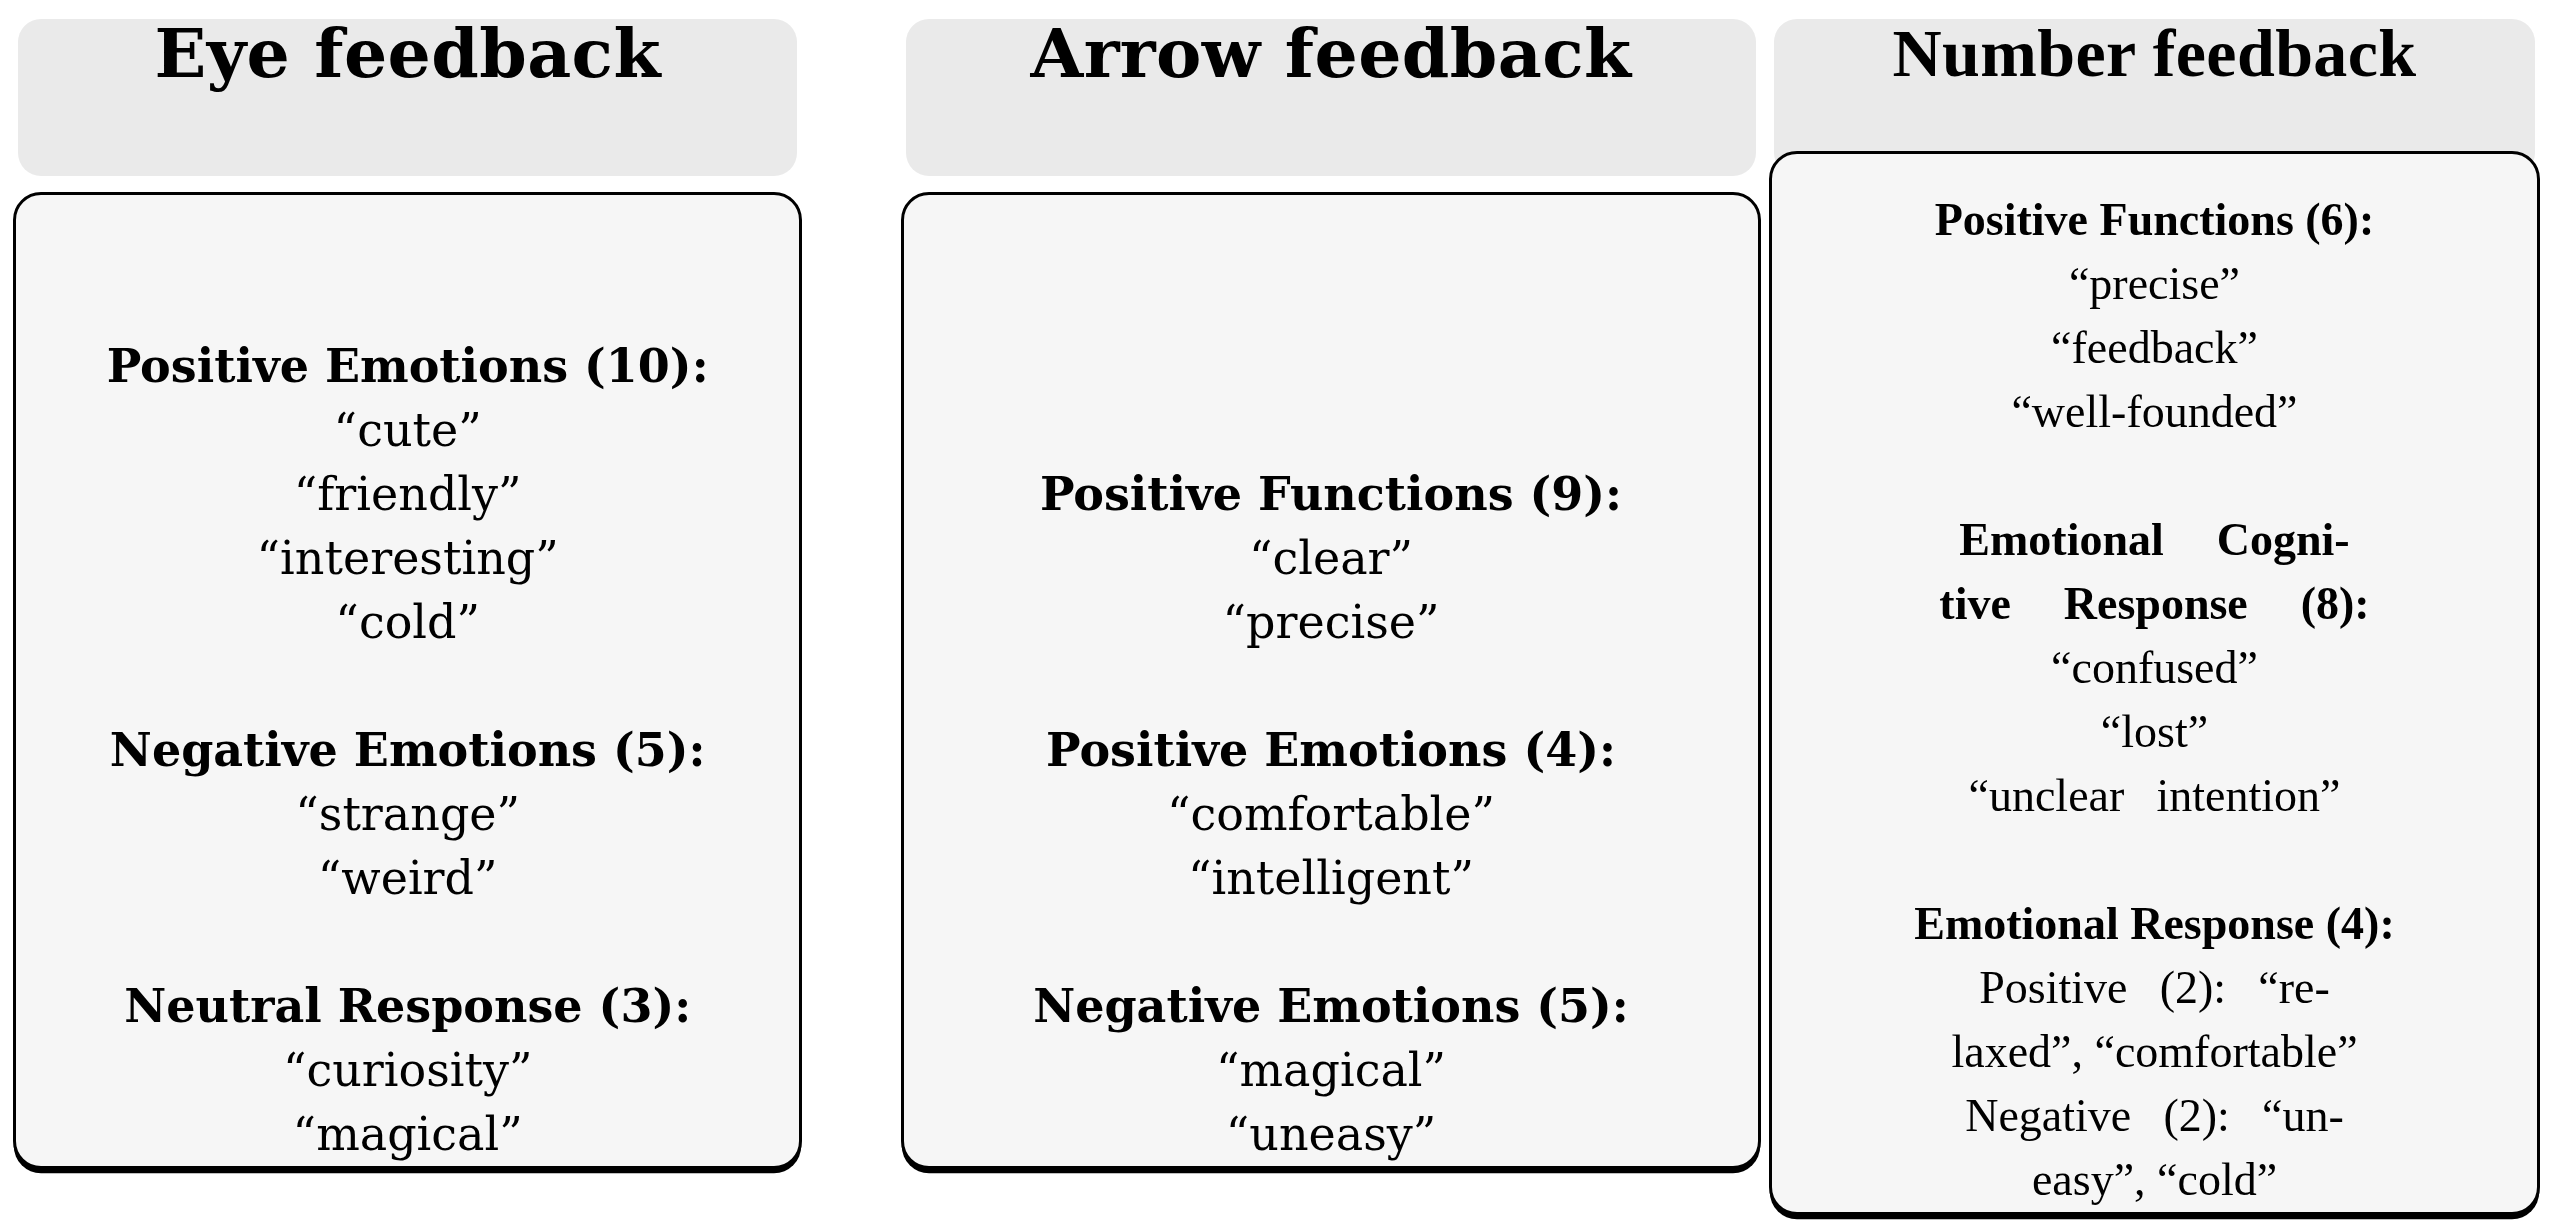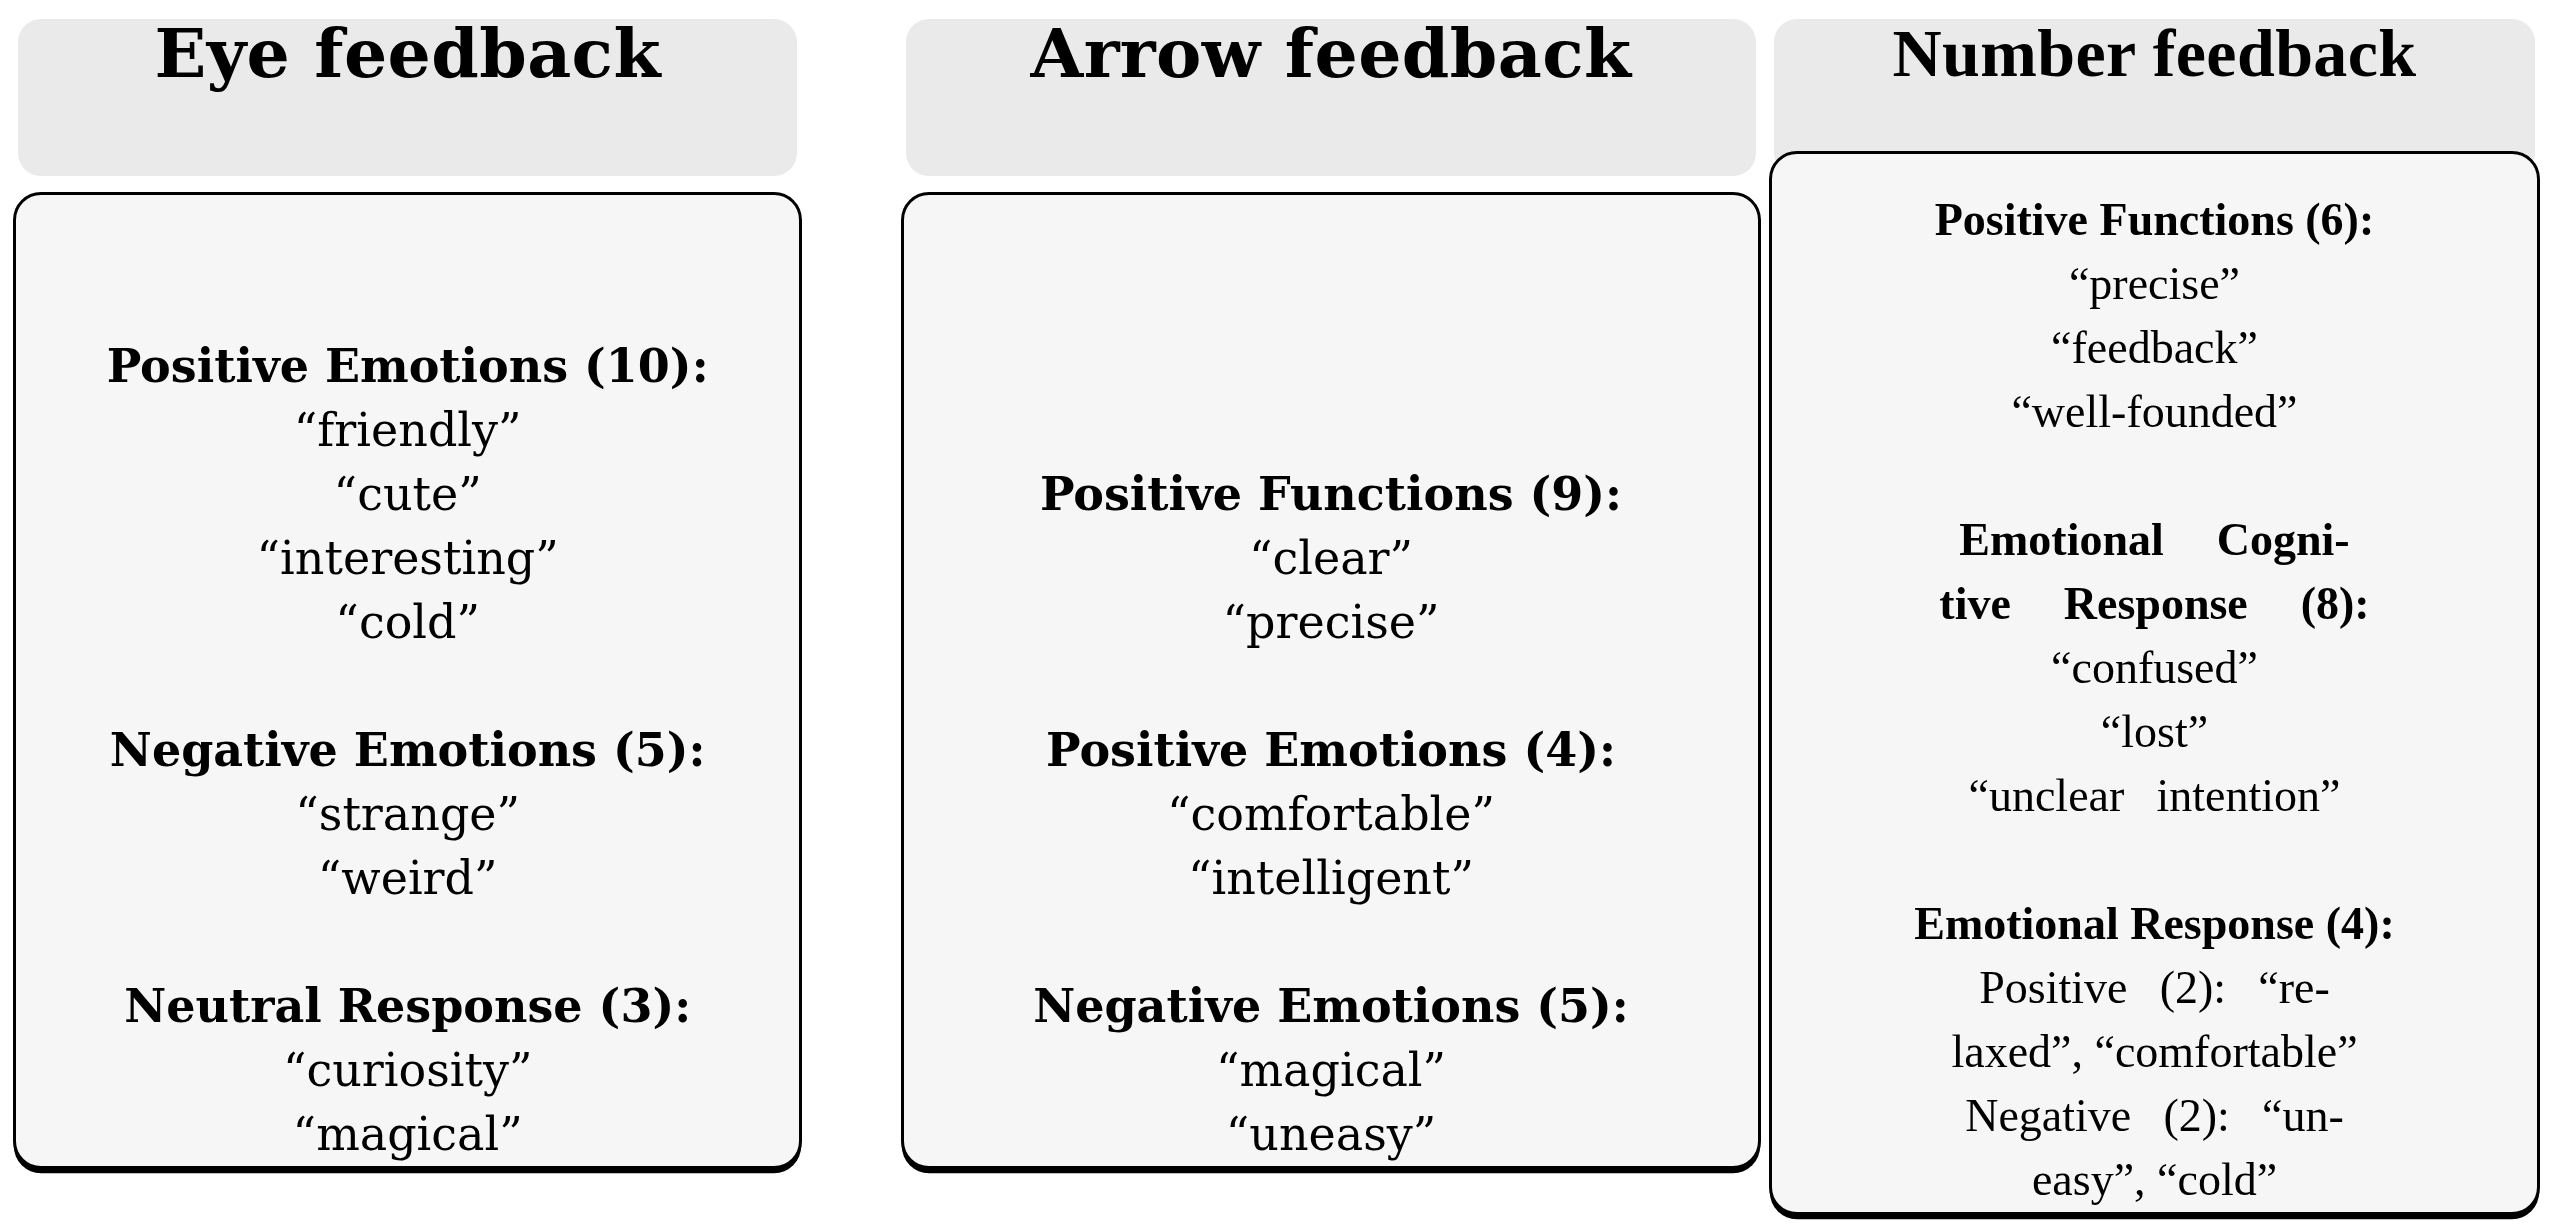--- a/index.html
+++ b/index.html
@@ -53,22 +53,22 @@
 <body>
 
 <div class="page" style="--header-bg: #eaeaea; --body-bg: #f6f6f6; --border-color: #000000; color: rgb(0, 0, 0);">
 
   <section class="col col1">
     <div class="hdr">
       <span>Eye feedback</span>
     </div>
     <div class="box">
         <div class="line b">Positive Emotions (10):</div>
+        <div class="line">“cute”</div>
         <div class="line">“friendly”</div>
-        <div class="line">“cute”</div>
         <div class="line">“interesting”</div>
         <div class="line">“cold”</div>
         <div class="line blank"></div>
         <div class="line b">Negative Emotions (5):</div>
         <div class="line">“strange”</div>
         <div class="line">“weird”</div>
         <div class="line blank"></div>
         <div class="line b">Neutral Response (3):</div>
         <div class="line">“curiosity”</div>
         <div class="line">“magical”</div>

